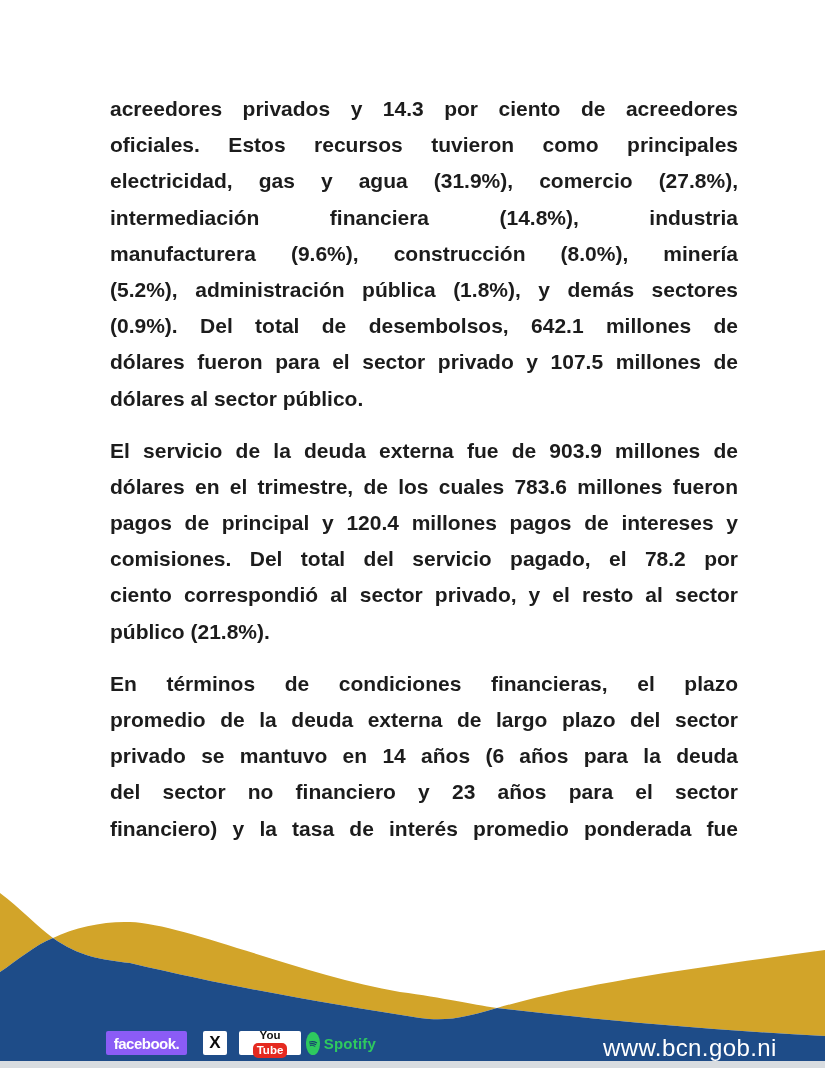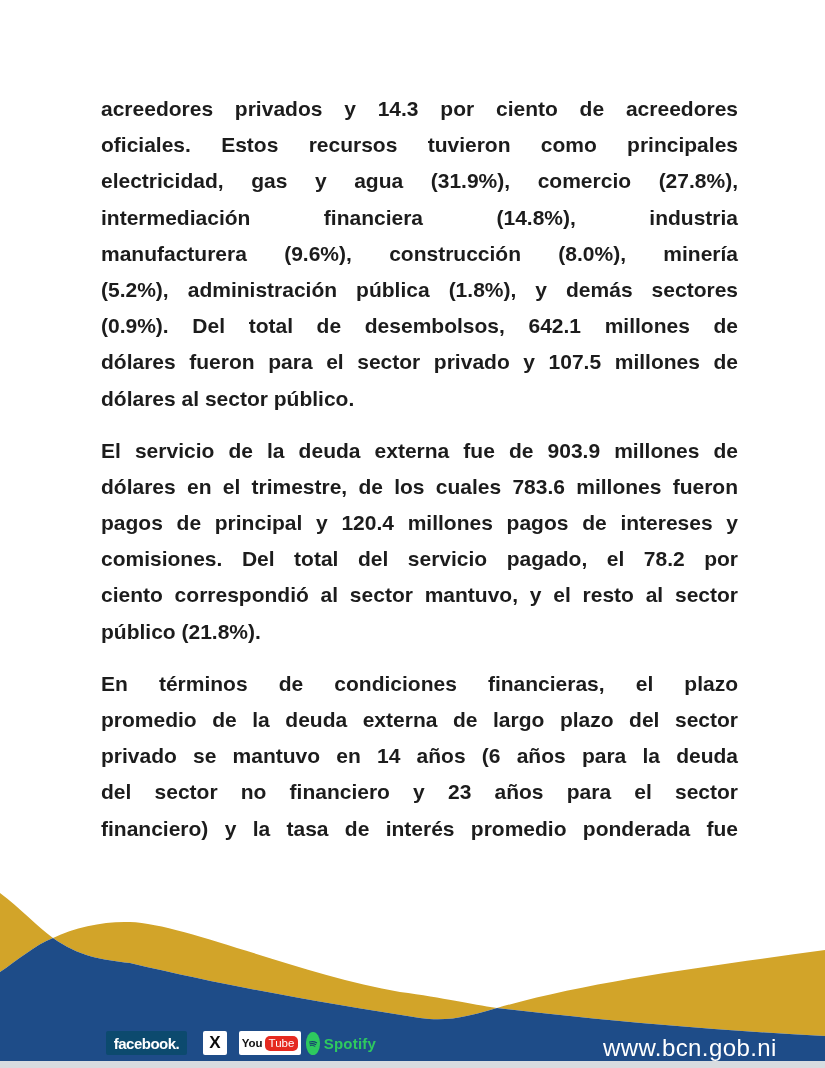--- a/index.html
+++ b/index.html
@@ -16,21 +16,21 @@
     font-family: "Liberation Sans", sans-serif;
   }
   
   .text-block {
     position: absolute;
     left: 95px;
     top: 91px;
     width: 643px;
     color: #1c1c1c;
   }
-  .paragraph { margin: 0 0 16px 6px; }
+  .paragraph { margin: 0 0 16px 15px; }
   .line {
     font-size: 21px;
     font-weight: 700;
     line-height: 36.2px;
     height: 36.2px;
     text-align: justify;
     text-align-last: justify;
     white-space: nowrap;
     overflow: visible;
   }
@@ -52,21 +52,21 @@
     top: 1031px;
     height: 24px;
     display: flex;
     align-items: center;
     justify-content: center;
     box-sizing: border-box;
   }
   .fb-badge {
     left: 106px;
     width: 81px;
-    background: #0c4a6e;
+    background: #8b5cf6;
     border-radius: 2px;
   }
   .fb-badge span {
     color: #ffffff;
     font-size: 15px;
     font-weight: 700;
     letter-spacing: -0.5px;
   }
   .x-badge {
     left: 203px;
@@ -78,31 +78,32 @@
     color: #0a0a0a;
     font-size: 17px;
     font-weight: 800;
   }
   .yt-badge {
     left: 239px;
     width: 62px;
     background: #ffffff;
     border-radius: 2px;
     gap: 2px;
+    flex-direction: column;
   }
   .yt-you {
     color: #111111;
     font-size: 11.5px;
     font-weight: 700;
   }
   .yt-tube {
     background: #e52a20;
     color: #ffffff;
     font-size: 11.5px;
-    font-weight: 400;
+    font-weight: 700;
     border-radius: 5px;
     padding: 1px 4px 2px 4px;
   }
   .spotify-badge {
     left: 306px;
     width: 70px;
     justify-content: flex-end;
     gap: 4px;
   }
   .spotify-circle {
@@ -145,21 +146,21 @@
       <div class="line">(0.9%). Del total de desembolsos, 642.1 millones de</div>
       <div class="line">dólares fueron para el sector privado y 107.5 millones de</div>
       <div class="line last">dólares al sector público.</div>
     </div>
 
     <div class="paragraph">
       <div class="line">El servicio de la deuda externa fue de 903.9 millones de</div>
       <div class="line">dólares en el trimestre, de los cuales 783.6 millones fueron</div>
       <div class="line">pagos de principal y 120.4 millones pagos de intereses y</div>
       <div class="line">comisiones. Del total del servicio pagado, el 78.2 por</div>
-      <div class="line">ciento correspondió al sector mantuvo, y el resto al sector</div>
+      <div class="line">ciento correspondió al sector privado, y el resto al sector</div>
       <div class="line last">público (21.8%).</div>
     </div>
 
     <div class="paragraph">
       <div class="line">En términos de condiciones financieras, el plazo</div>
       <div class="line">promedio de la deuda externa de largo plazo del sector</div>
       <div class="line">privado se mantuvo en 14 años (6 años para la deuda</div>
       <div class="line">del sector no financiero y 23 años para el sector</div>
       <div class="line">financiero) y la tasa de interés promedio ponderada fue</div>
     </div>

